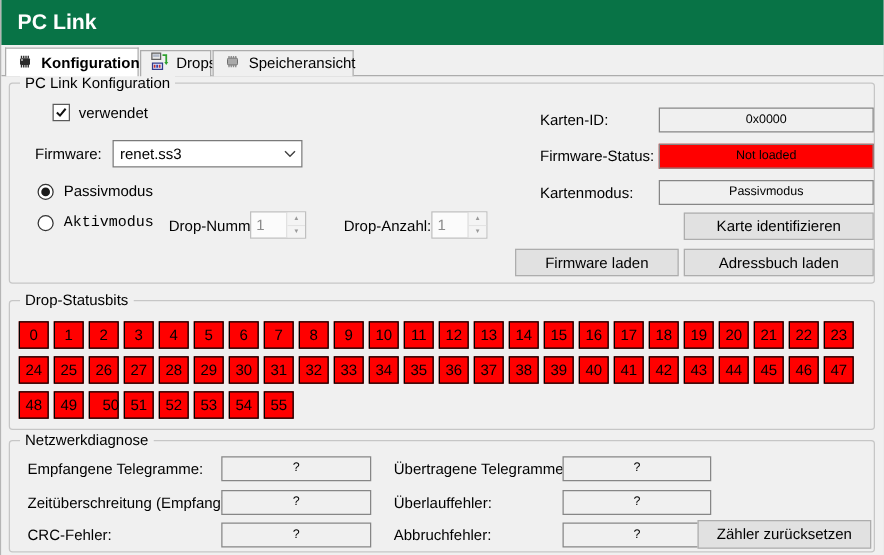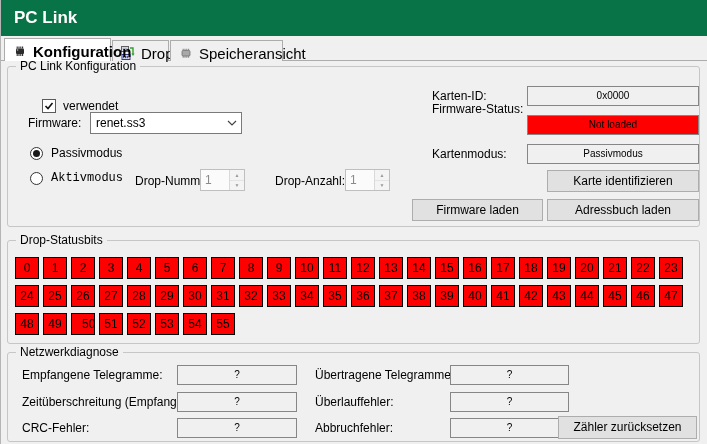--- a/index.html
+++ b/index.html
@@ -14,23 +14,23 @@
   
   .titlebar {
     position:absolute; top:0; left:0; width:707px; height:36px;
     background:#087346; color:#fff; display:flex; align-items:center;
     padding-left:13px; font-size:17px; font-weight:bold;
   }
 
   
   .tab {
     position:absolute; top:40px; height:21px;
-    display:flex; align-items:flex-start; gap:5px; padding:4px 7px;
+    display:flex; align-items:flex-end; gap:5px; padding:4px 7px;
     background:#f0f0f0; border:1px solid #acacac; border-bottom:none;
-    font-size:15px; cursor:default; z-index:1;
+    font-size:12px; cursor:default; z-index:1;
   }
   .tab.active {
     top:38px; height:23px; background:#ffffff; font-weight:bold; z-index:3;
   }
   .pane {
     position:absolute; top:60px; left:0; width:707px; height:384px;
     background:#f0f0f0; border-top:1px solid #acacac; z-index:0;
   }
 
   
@@ -171,21 +171,21 @@
       </svg>
     </span>
     <span>Speicheransicht</span>
   </div>
 
   <div class="pane"></div>
 
   <div class="groupbox" style="left:6px; top:66px; width:693px; height:161px;">
     <span class="grouplabel">PC Link Konfiguration</span>
 
-    <div class="checkrow" style="left:34px; top:32px;justify-content:center;">
+    <div class="checkrow" style="left:34px; top:16px;justify-content:center;">
       <span class="checkbox">
         <svg width="10" height="10" viewBox="0 0 10 10">
           <path d="M1.5 5 L4 7.5 L8.5 2" fill="none" stroke="#111" stroke-width="1.6"></path>
         </svg>
       </span>
       <span>verwendet</span>
     </div>
 
     <span class="lbl" style="left:20px; top:46px;">Firmware:</span>
     <div class="combo" style="left:82px; top:45px; width:152px;">
@@ -223,21 +223,21 @@
       <span class="val">1</span>
       <span class="arrows">
         <div>▲</div>
         <div>▼</div>
       </span>
     </div>
 
     <span class="lbl" style="left:424px; top:19px;">Karten-ID:</span>
     <div class="field" style="left:519px; top:19px; width:172px;">0x0000</div>
 
-    <span class="lbl" style="left:424px; top:32px;">Firmware-Status:</span>
+    <span class="lbl" style="left:424px; top:48px;">Firmware-Status:</span>
     <div class="field red" style="left: 519px; top: 48px; width: 172px; background: rgb(255, 0, 0);">Not loaded</div>
 
     <span class="lbl" style="left:424px; top:77px;">Kartenmodus:</span>
     <div class="field" style="left:519px; top:77px; width:172px;">Passivmodus</div>
 
     <div class="btn" style="left:539px; top:103px; width:152px;">Karte identifizieren</div>
     <div class="btn" style="left:404px; top:132px; width:131px;">Firmware laden</div>
     <div class="btn" style="left:539px; top:132px; width:152px;">Adressbuch laden</div>
   </div>
 

